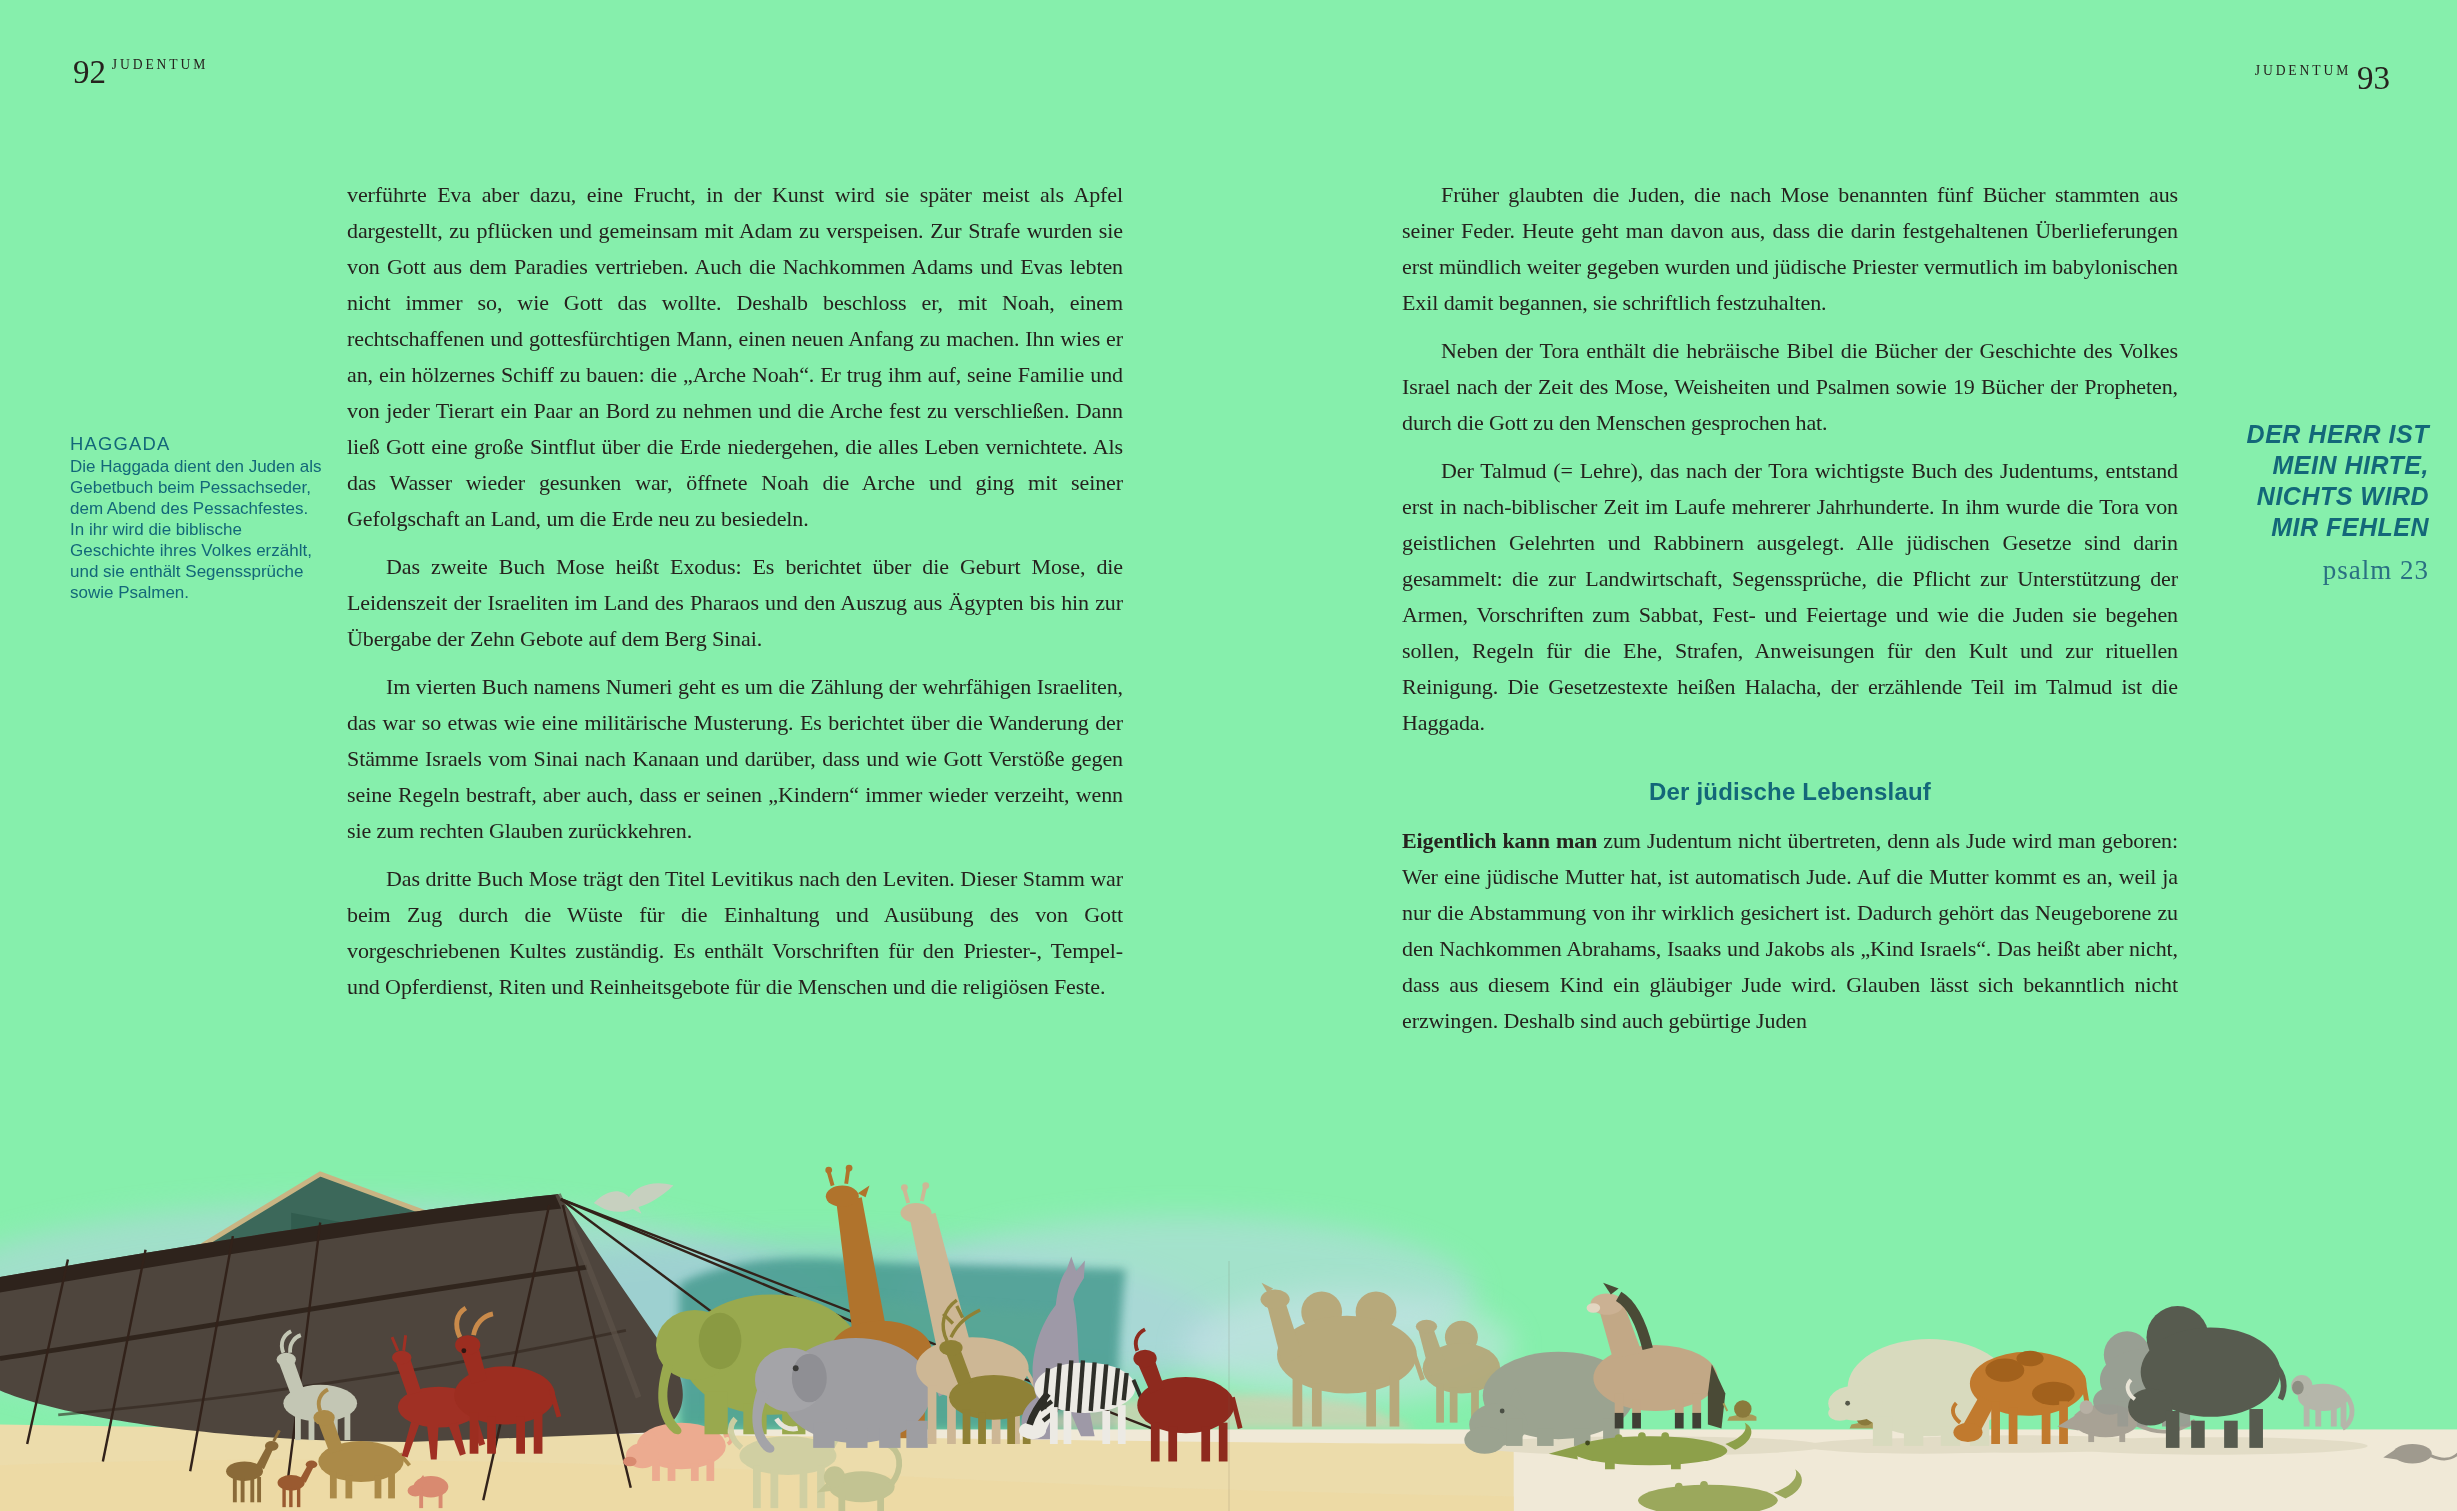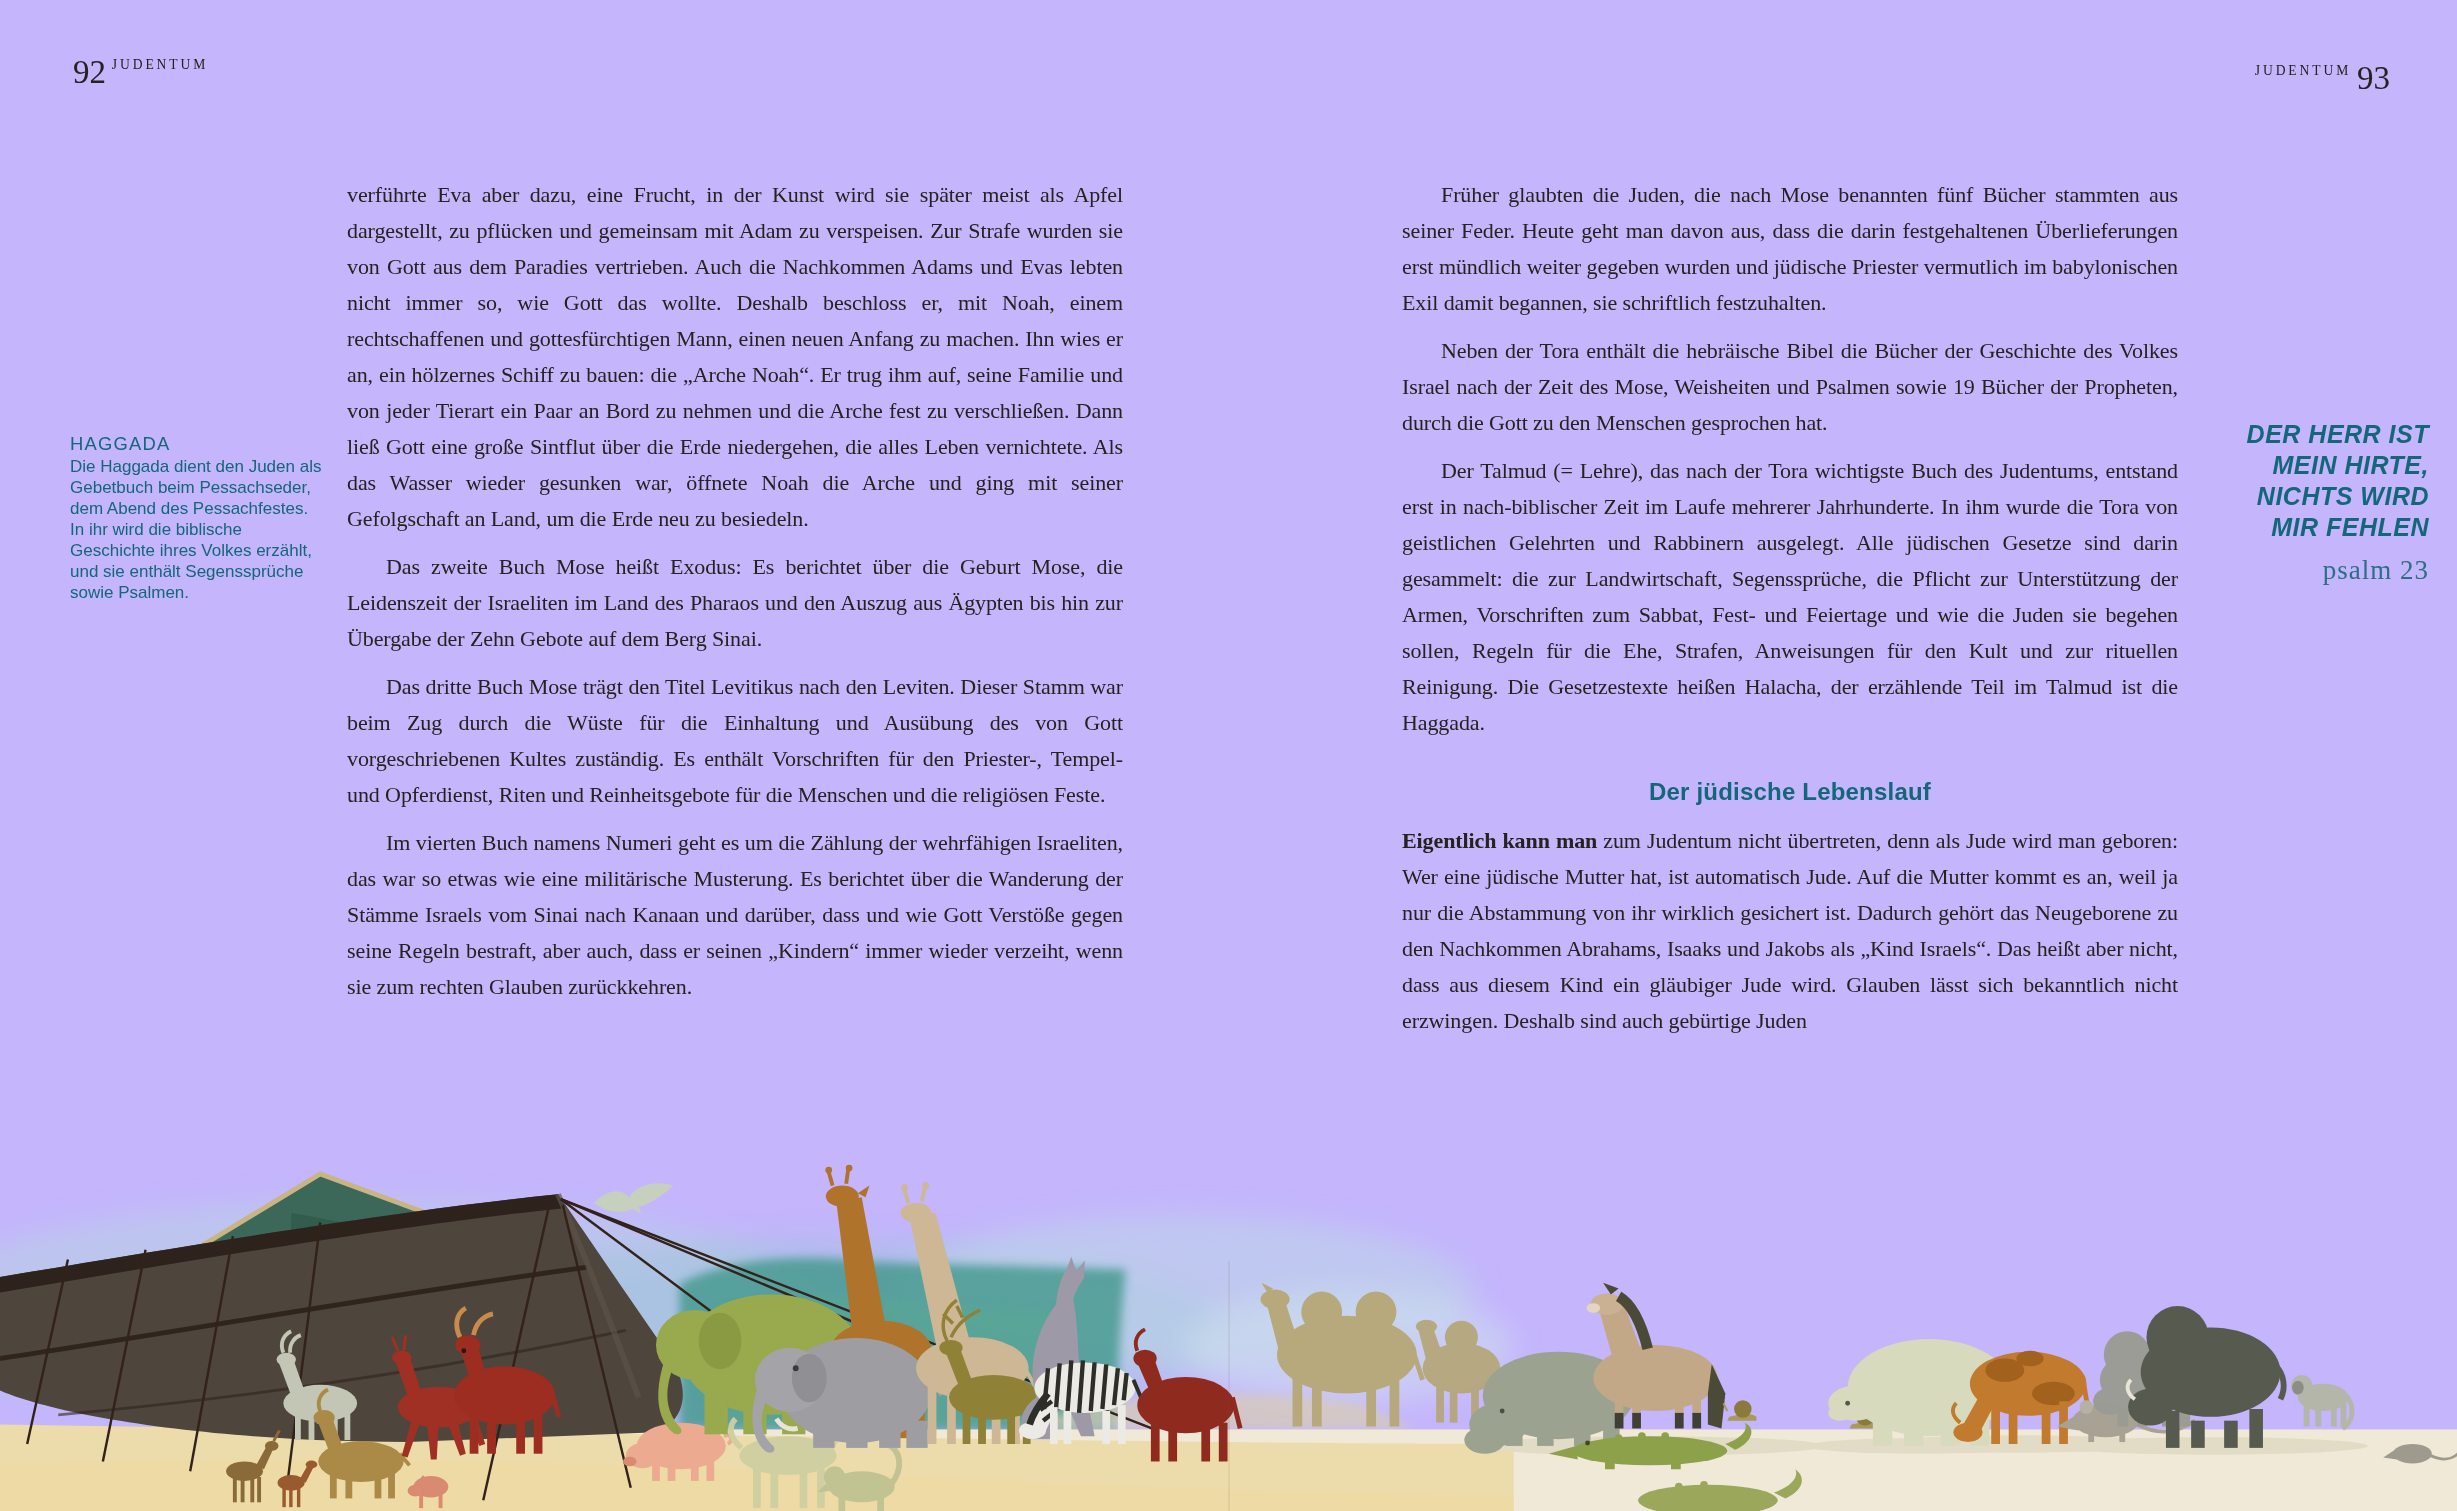--- a/index.html
+++ b/index.html
@@ -1,16 +1,16 @@
 <!DOCTYPE html>
 <html><head>
 <meta charset="utf-8">
 <style>
   html,body{margin:0;padding:0;background:#ffffff;}
-  #spread{position:relative;width:2458px;height:1512px;background:#c4b5fd;overflow:hidden;
+  #spread{position:relative;width:2458px;height:1512px;background:#86efac;overflow:hidden;
           font-family:"Liberation Serif",serif;color:#26221e;}
 
   
   .runhead{position:absolute;top:56px;display:flex;align-items:flex-start;gap:5.8px;}
   .runhead .pagenum{font-size:33px;line-height:33px;font-weight:400;}
   .runhead .section{font-size:13.6px;letter-spacing:2.9px;line-height:13.6px;margin-top:1.9px;}
   #runhead-left{left:73px;}
   #runhead-right{right:68px;}
   #runhead-right .section{margin-top:7.8px;}
   #runhead-right .pagenum{margin-top:5.8px;}
@@ -62,22 +62,22 @@
   </div>
 
   <div class="margin-note">
     <div class="note-title">HAGGADA</div>
     <div class="note-body">Die Haggada dient den Juden als Gebetbuch beim Pessachseder, dem Abend des Pessachfestes. In ihr wird die biblische Geschichte ihres Volkes erzählt, und sie enthält Segenssprüche sowie Psalmen.</div>
   </div>
 
   <div class="col" id="col-left">
     <p class="noindent">verführte Eva aber dazu, eine Frucht, in der Kunst wird sie später meist als Apfel dargestellt, zu pflücken und gemeinsam mit Adam zu verspeisen. Zur Strafe wurden sie von Gott aus dem Paradies vertrieben. Auch die Nachkommen Adams und Evas lebten nicht immer so, wie Gott das wollte. Deshalb beschloss er, mit Noah, einem rechtschaffenen und gottesfürchtigen Mann, einen neuen Anfang zu machen. Ihn wies er an, ein hölzernes Schiff zu bauen: die „Arche Noah“. Er trug ihm auf, seine Familie und von jeder Tierart ein Paar an Bord zu nehmen und die Arche fest zu verschließen. Dann ließ Gott eine große Sintflut über die Erde niedergehen, die alles Leben vernichtete. Als das Wasser wieder gesunken war, öffnete Noah die Arche und ging mit seiner Gefolgschaft an Land, um die Erde neu zu besiedeln.</p>
     <p>Das zweite Buch Mose heißt Exodus: Es berichtet über die Geburt Mose, die Leidenszeit der Israeliten im Land des Pharaos und den Auszug aus Ägypten bis hin zur Übergabe der Zehn Gebote auf dem Berg Sinai.</p>
+    <p>Im vierten Buch namens Numeri geht es um die Zählung der wehrfähigen Israeliten, das war so etwas wie eine militärische Musterung. Es berichtet über die Wanderung der Stämme Israels vom Sinai nach Kanaan und darüber, dass und wie Gott Verstöße gegen seine Regeln bestraft, aber auch, dass er seinen „Kindern“ immer wieder verzeiht, wenn sie zum rechten Glauben zurückkehren.</p>
     <p>Das dritte Buch Mose trägt den Titel Levitikus nach den Leviten. Dieser Stamm war beim Zug durch die Wüste für die Einhaltung und Ausübung des von Gott vorgeschriebenen Kultes zuständig. Es enthält Vorschriften für den Priester-, Tempel- und Opferdienst, Riten und Reinheitsgebote für die Menschen und die religiösen Feste.</p>
-    <p>Im vierten Buch namens Numeri geht es um die Zählung der wehrfähigen Israeliten, das war so etwas wie eine militärische Musterung. Es berichtet über die Wanderung der Stämme Israels vom Sinai nach Kanaan und darüber, dass und wie Gott Verstöße gegen seine Regeln bestraft, aber auch, dass er seinen „Kindern“ immer wieder verzeiht, wenn sie zum rechten Glauben zurückkehren.</p>
   </div>
 
   <div class="col" id="col-right">
     <p>Früher glaubten die Juden, die nach Mose benannten fünf Bücher stammten aus seiner Feder. Heute geht man davon aus, dass die darin festgehaltenen Überlieferungen erst mündlich weiter gegeben wurden und jüdische Priester vermutlich im babylonischen Exil damit begannen, sie schriftlich festzuhalten.</p>
     <p>Neben der Tora enthält die hebräische Bibel die Bücher der Geschichte des Volkes Israel nach der Zeit des Mose, Weisheiten und Psalmen sowie 19 Bücher der Propheten, durch die Gott zu den Menschen gesprochen hat.</p>
     <p>Der Talmud (= Lehre), das nach der Tora wichtigste Buch des Judentums, entstand erst in nach-biblischer Zeit im Laufe mehrerer Jahrhunderte. In ihm wurde die Tora von geistlichen Gelehrten und Rabbinern ausgelegt. Alle jüdischen Gesetze sind darin gesammelt: die zur Landwirtschaft, Segenssprüche, die Pflicht zur Unterstützung der Armen, Vorschriften zum Sabbat, Fest- und Feiertage und wie die Juden sie begehen sollen, Regeln für die Ehe, Strafen, Anweisungen für den Kult und zur rituellen Reinigung. Die Gesetzestexte heißen Halacha, der erzählende Teil im Talmud ist die Haggada.</p>
     <h2 class="section-heading">Der jüdische Lebenslauf</h2>
     <p class="noindent"><strong>Eigentlich kann man</strong><span> zum Judentum nicht übertreten, denn als Jude wird man geboren: Wer eine jüdische Mutter hat, ist automatisch Jude. Auf die Mutter kommt es an, weil ja nur die Abstammung von ihr wirklich gesichert ist. Dadurch gehört das Neugeborene zu den Nachkommen Abrahams, Isaaks und Jakobs als „Kind Israels“. Das heißt aber nicht, dass aus diesem Kind ein gläubiger Jude wird. Glauben lässt sich bekanntlich nicht erzwingen. Deshalb sind auch gebürtige Juden</span></p>
   </div>
 

